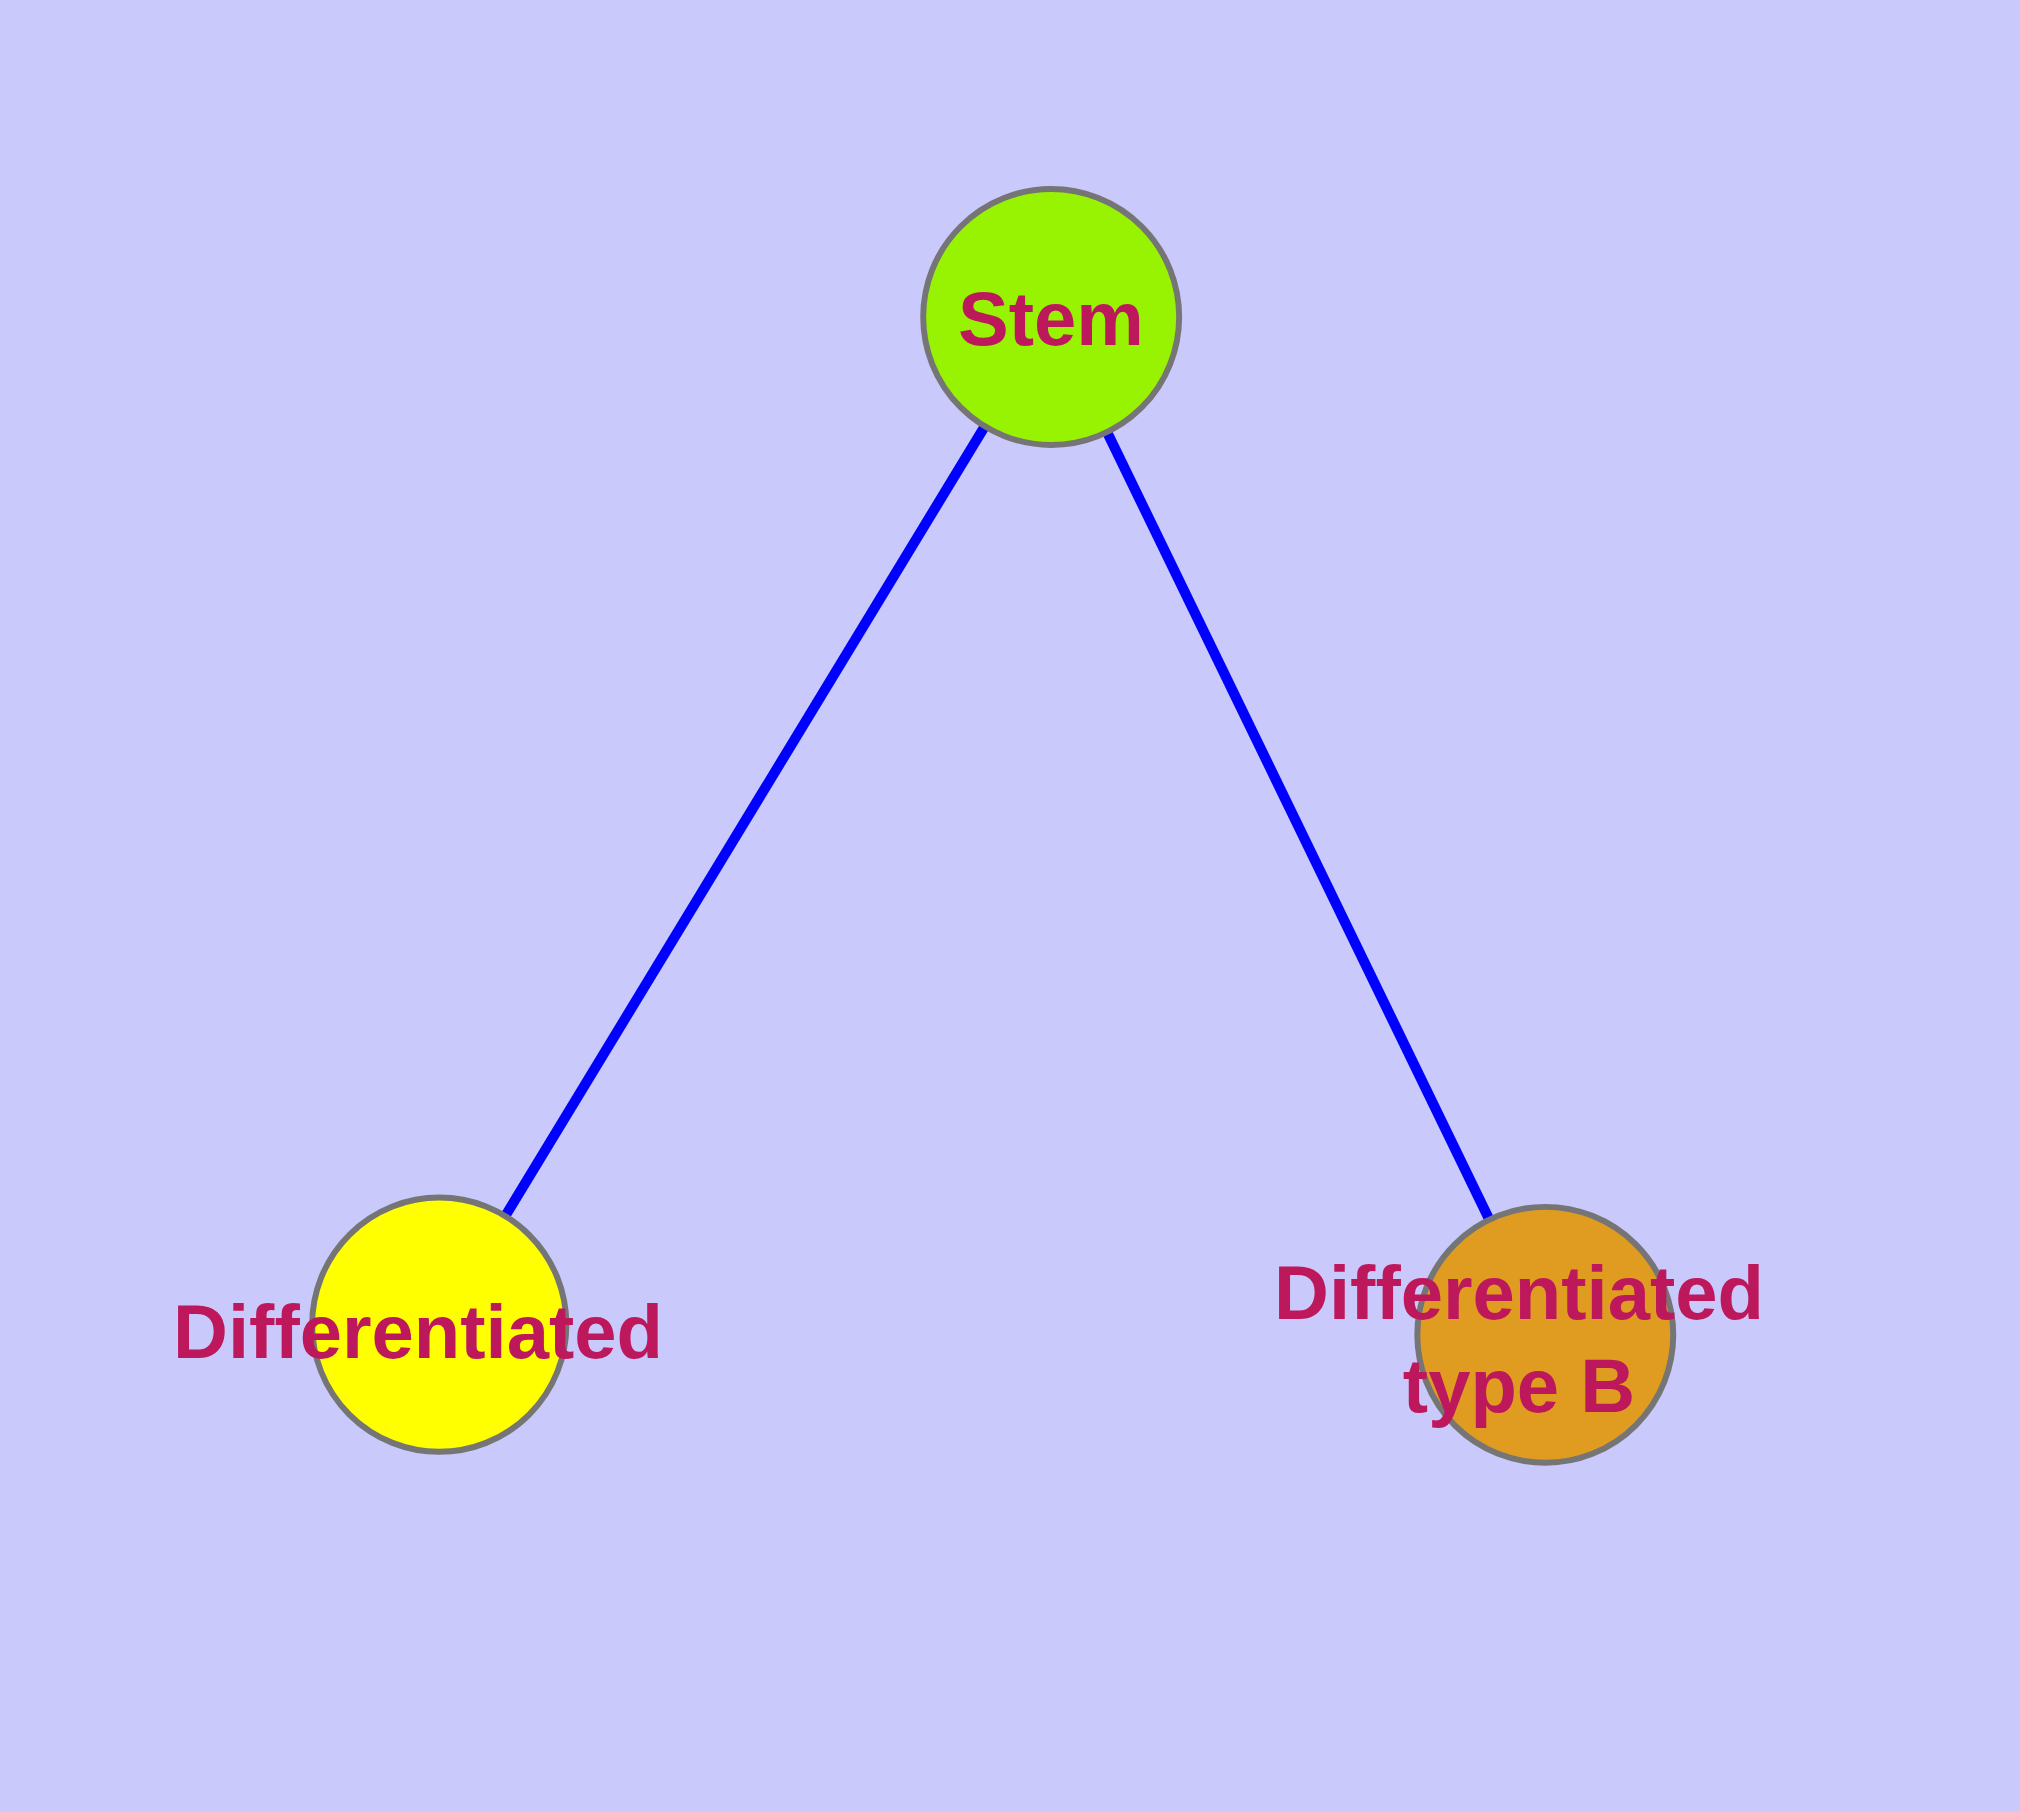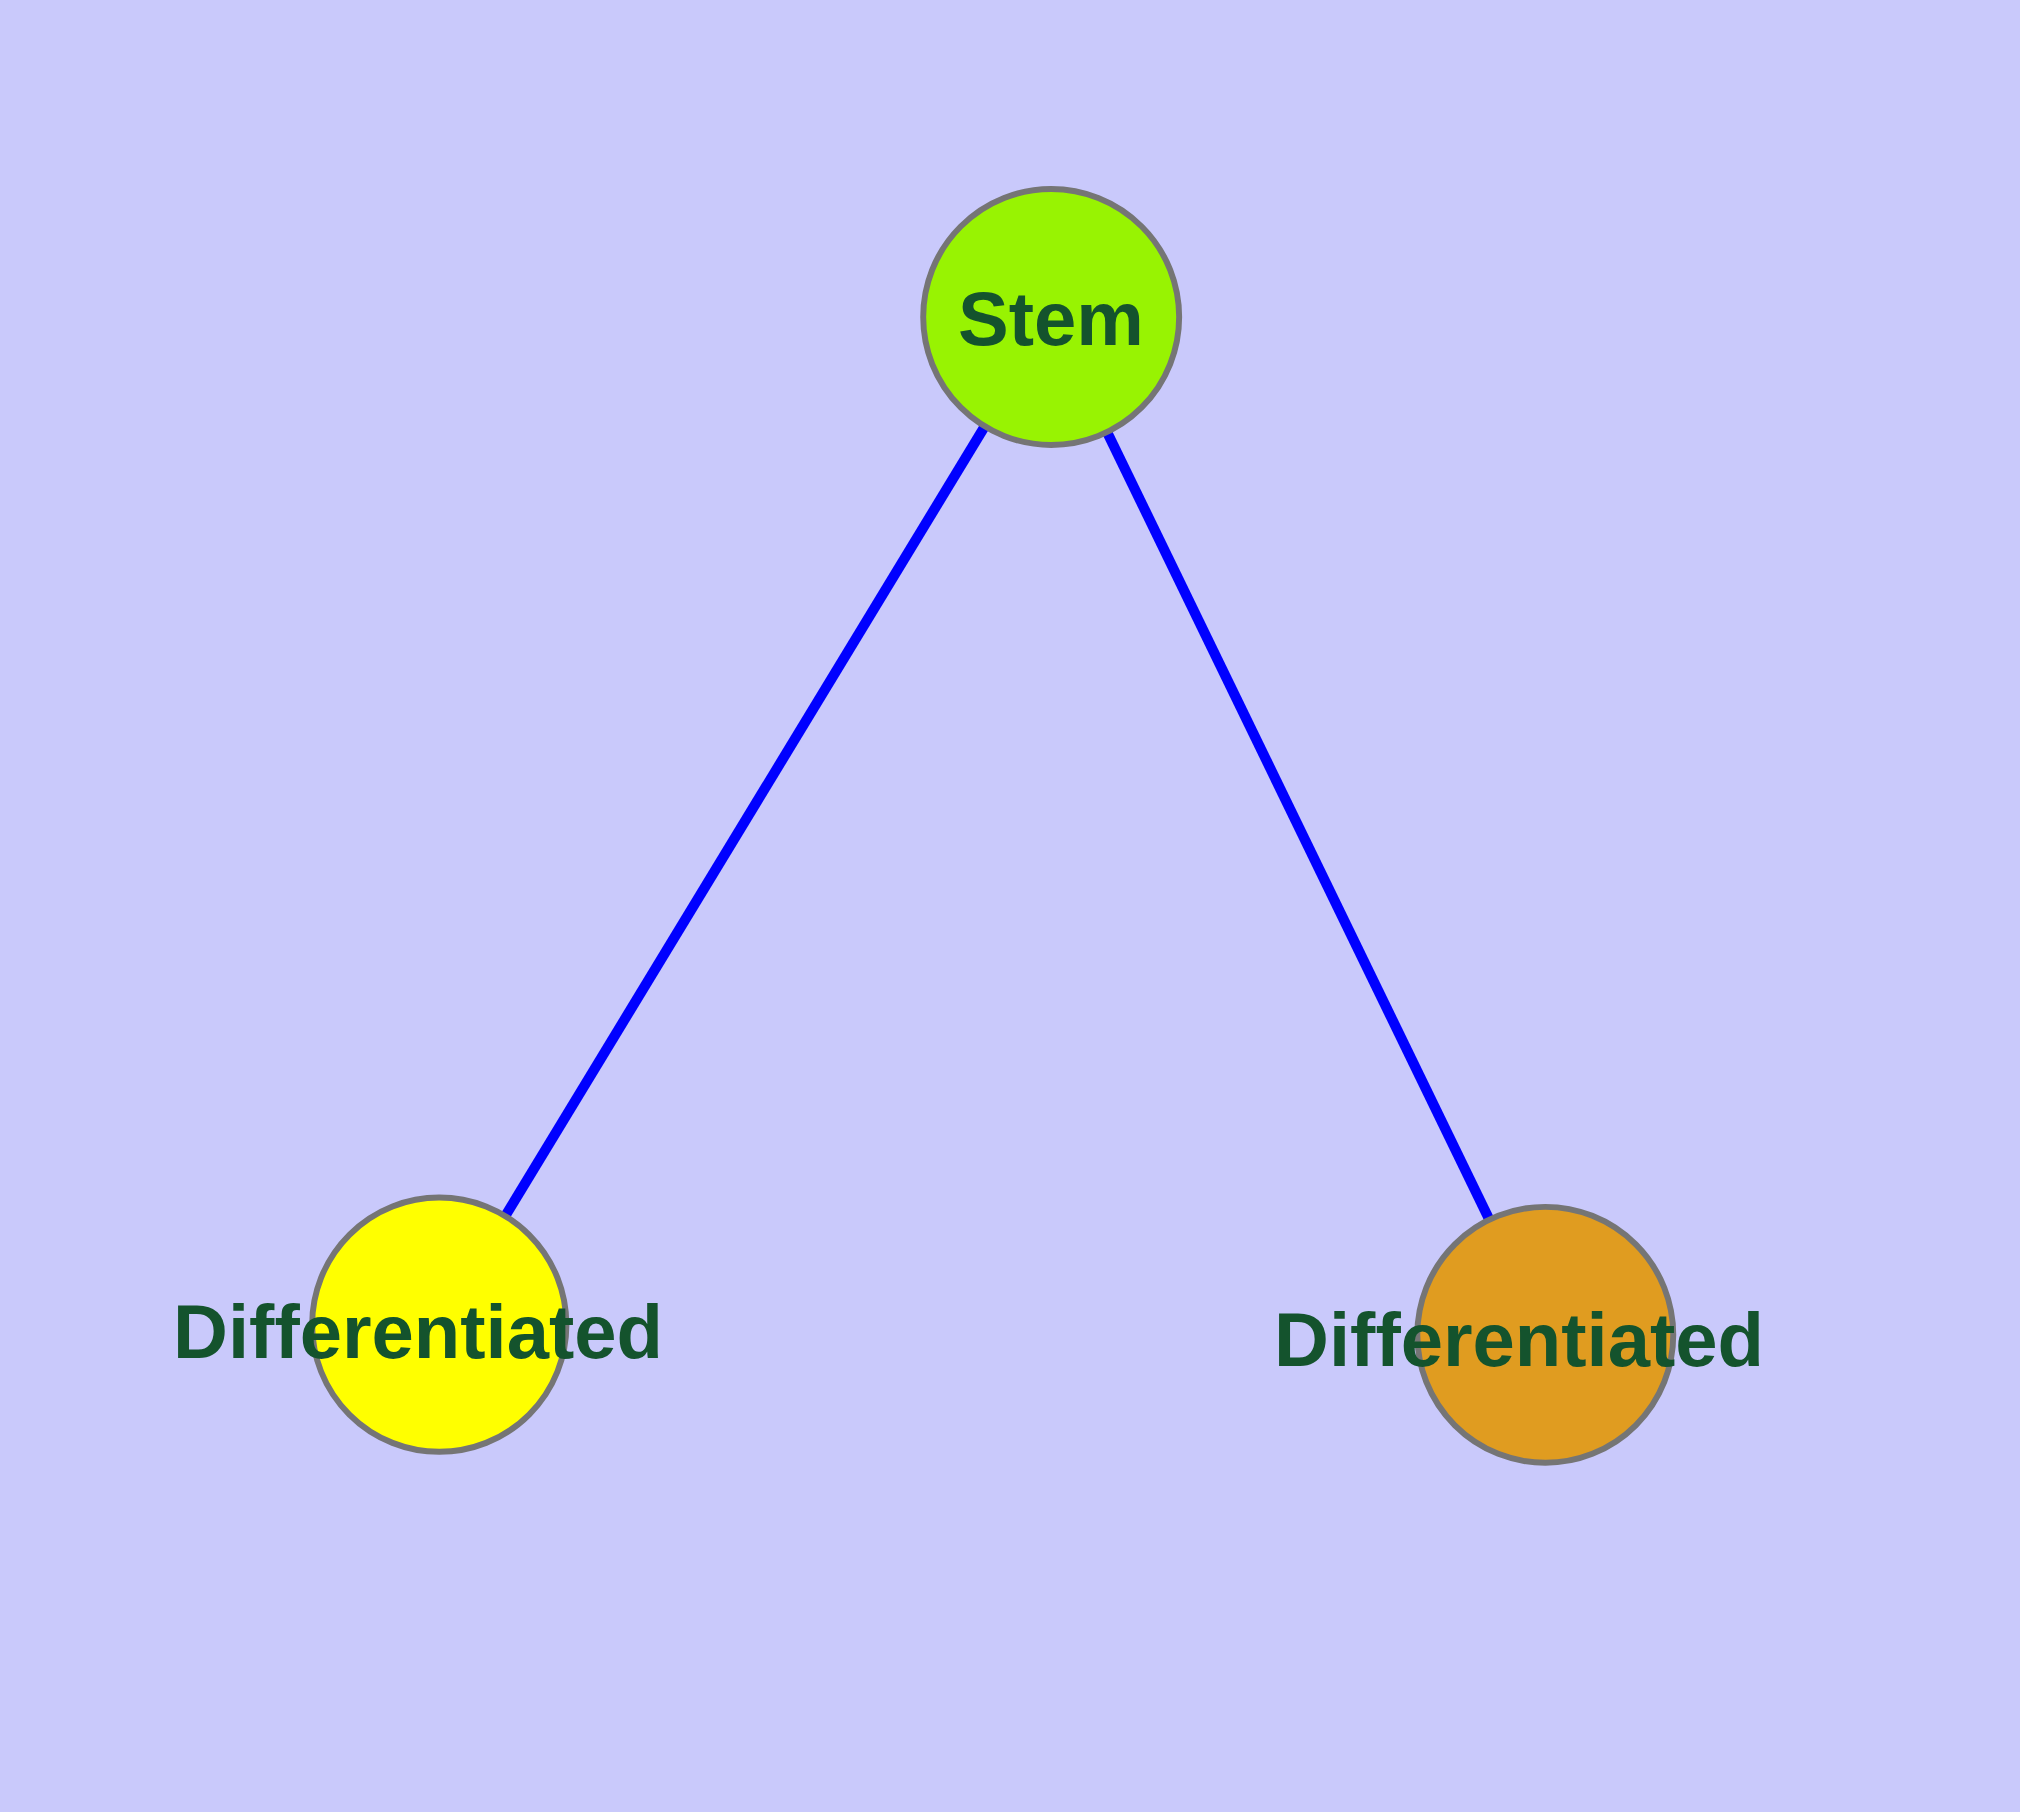--- a/index.html
+++ b/index.html
@@ -27,21 +27,21 @@
     fill: none;
   }
   .node-circle {
     stroke: #757575;
     stroke-width: 7px;
   }
   .node-label {
     position: absolute;
     transform: translate(-50%, -50%);
     text-align: center;
-    color: #14532d;
+    color: #be185d;
     font-weight: bold;
     font-size: 76px;
     line-height: 93px;
     white-space: nowrap;
   }
   .node-label .label-line {
     display: block;
   }
 </style>
 </head>
@@ -62,16 +62,17 @@
   <div class="node-label" style="left: 1051px; top: 318px;">
     <span class="label-line">Stem</span>
   </div>
 
   <div class="node-label" style="left: 418px; top: 1331px;">
     <span class="label-line">Differentiated</span>
   </div>
 
   <div class="node-label" style="left: 1519px; top: 1339px;">
     <span class="label-line">Differentiated</span>
+    <span class="label-line">type B</span>
   </div>
 
 </div>
 
 
 </body></html>

